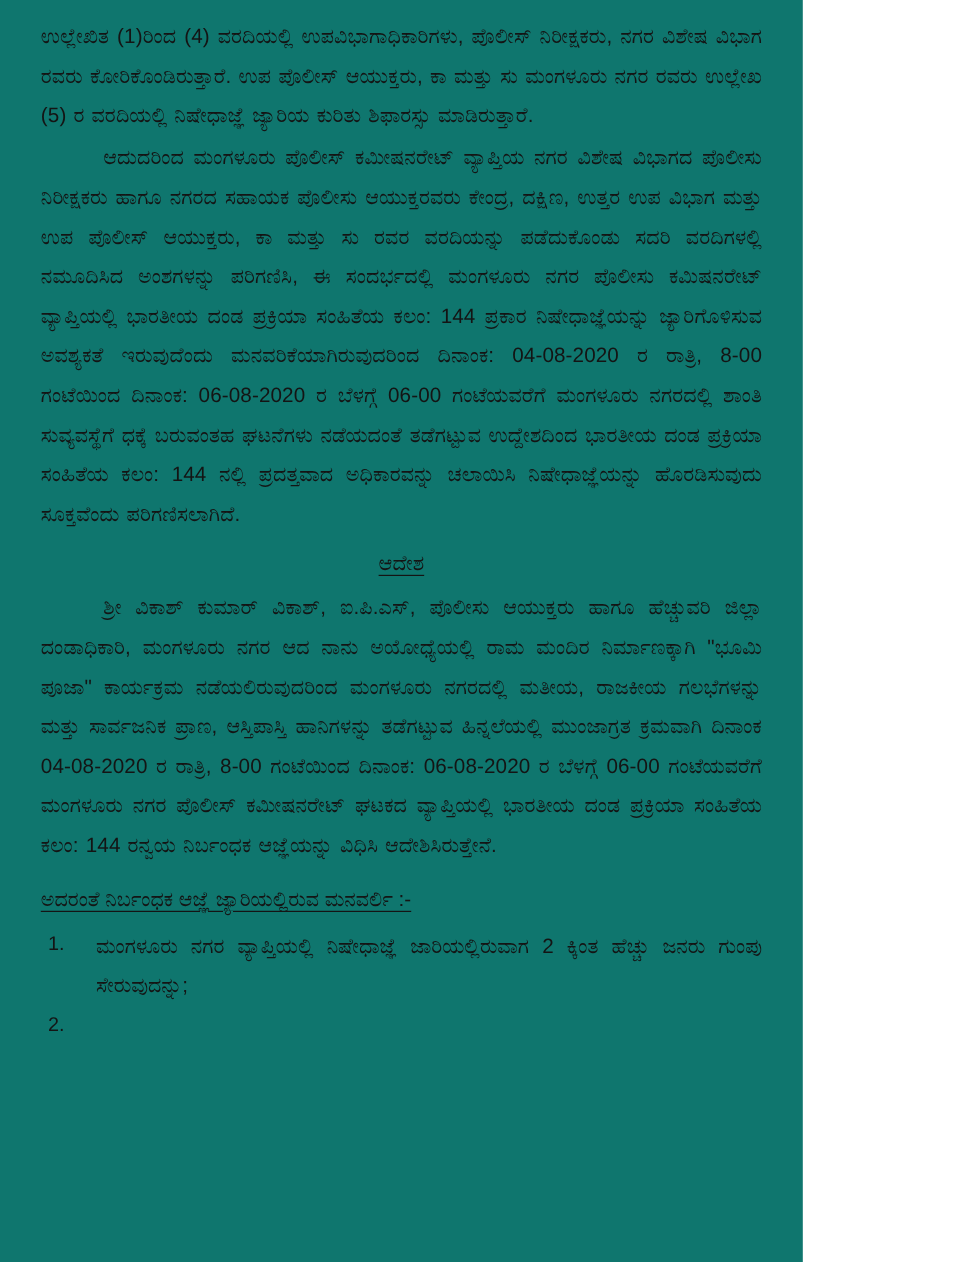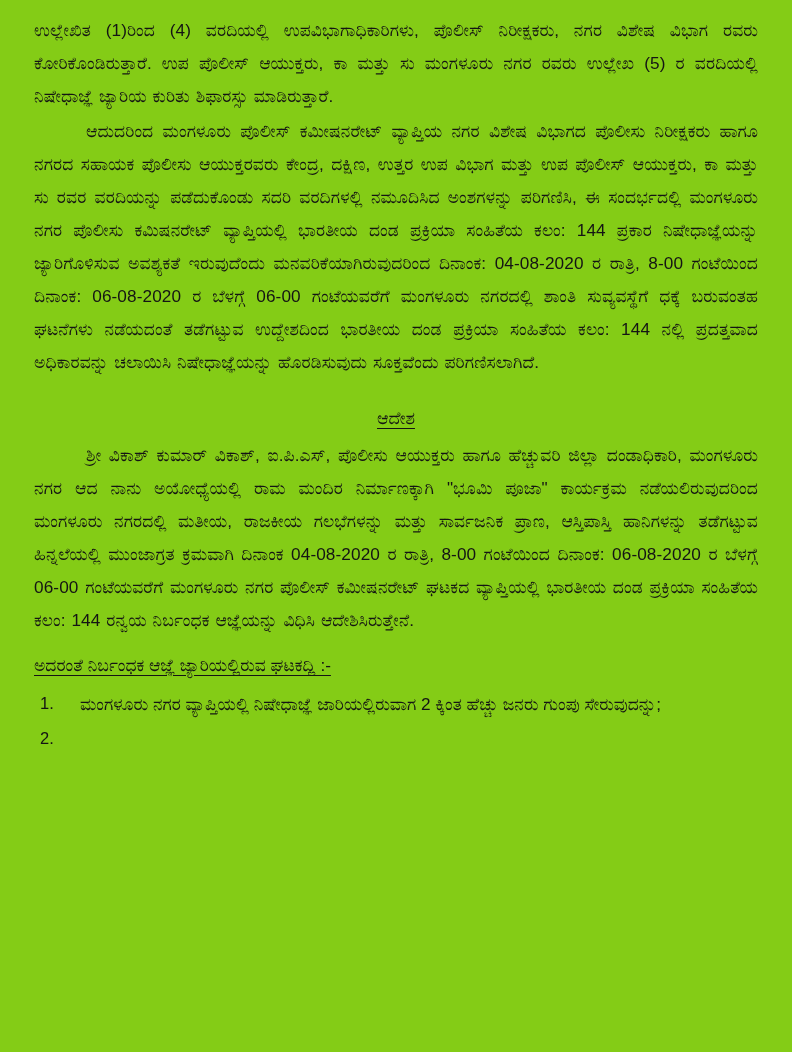--- a/index.html
+++ b/index.html
@@ -9,41 +9,41 @@
   body {
     width: 800px;
     height: 1052px;
     background: #ffffff;
     font-family: "Liberation Sans", sans-serif;
     color: #141414;
     overflow: hidden;
   }
   .page {
     position: relative;
-    width: 792px;
+    width: 669px;
     height: 1052px;
     box-sizing: border-box;
     padding: 14px 34px 0 34px;
-    background: #84cc16;
+    background: #0f766e;
   }
   .para {
     font-size: 17.2px;
     line-height: 1.92;
     text-align: justify;
     text-justify: inter-word;
     letter-spacing: 0.1px;
     margin: 0 0 2px 0;
     word-spacing: 1px;
   }
   .para.indent {
     text-indent: 52px;
   }
   .center {
     text-align: center;
-    margin: 29px 0 10px 0;
+    margin: 14px 0 10px 0;
   }
   .heading-underline {
     font-size: 17.4px;
     text-decoration: underline;
     text-underline-offset: 4px;
   }
   .section-label {
     font-size: 17.2px;
     line-height: 1.9;
     margin: 10px 0 6px 0;
@@ -80,21 +80,21 @@
 
   <p class="para indent">ಆದುದರಿಂದ ಮಂಗಳೂರು ಪೊಲೀಸ್ ಕಮೀಷನರೇಟ್ ವ್ಯಾಪ್ತಿಯ ನಗರ ವಿಶೇಷ ವಿಭಾಗದ ಪೊಲೀಸು ನಿರೀಕ್ಷಕರು ಹಾಗೂ ನಗರದ ಸಹಾಯಕ ಪೊಲೀಸು ಆಯುಕ್ತರವರು ಕೇಂದ್ರ, ದಕ್ಷಿಣ, ಉತ್ತರ ಉಪ ವಿಭಾಗ ಮತ್ತು ಉಪ ಪೊಲೀಸ್ ಆಯುಕ್ತರು, ಕಾ ಮತ್ತು ಸು ರವರ ವರದಿಯನ್ನು ಪಡೆದುಕೊಂಡು ಸದರಿ ವರದಿಗಳಲ್ಲಿ ನಮೂದಿಸಿದ ಅಂಶಗಳನ್ನು ಪರಿಗಣಿಸಿ, ಈ ಸಂದರ್ಭದಲ್ಲಿ ಮಂಗಳೂರು ನಗರ ಪೊಲೀಸು ಕಮಿಷನರೇಟ್ ವ್ಯಾಪ್ತಿಯಲ್ಲಿ ಭಾರತೀಯ ದಂಡ ಪ್ರಕ್ರಿಯಾ ಸಂಹಿತೆಯ ಕಲಂ: 144 ಪ್ರಕಾರ ನಿಷೇಧಾಜ್ಞೆಯನ್ನು ಜ್ಯಾರಿಗೊಳಿಸುವ ಅವಶ್ಯಕತೆ ಇರುವುದೆಂದು ಮನವರಿಕೆಯಾಗಿರುವುದರಿಂದ ದಿನಾಂಕ: 04-08-2020 ರ ರಾತ್ರಿ, 8-00 ಗಂಟೆಯಿಂದ ದಿನಾಂಕ: 06-08-2020 ರ ಬೆಳಗ್ಗೆ 06-00 ಗಂಟೆಯವರೆಗೆ ಮಂಗಳೂರು ನಗರದಲ್ಲಿ ಶಾಂತಿ ಸುವ್ಯವಸ್ಥೆಗೆ ಧಕ್ಕೆ ಬರುವಂತಹ ಘಟನೆಗಳು ನಡೆಯದಂತೆ ತಡೆಗಟ್ಟುವ ಉದ್ದೇಶದಿಂದ ಭಾರತೀಯ ದಂಡ ಪ್ರಕ್ರಿಯಾ ಸಂಹಿತೆಯ ಕಲಂ: 144 ನಲ್ಲಿ ಪ್ರದತ್ತವಾದ ಅಧಿಕಾರವನ್ನು ಚಲಾಯಿಸಿ ನಿಷೇಧಾಜ್ಞೆಯನ್ನು ಹೊರಡಿಸುವುದು ಸೂಕ್ತವೆಂದು ಪರಿಗಣಿಸಲಾಗಿದೆ.</p>
 
   <div class="center">
     <span class="heading-underline">ಆದೇಶ</span>
   </div>
 
   <p class="para indent">ಶ್ರೀ ವಿಕಾಶ್ ಕುಮಾರ್ ವಿಕಾಶ್, ಐ.ಪಿ.ಎಸ್, ಪೊಲೀಸು ಆಯುಕ್ತರು ಹಾಗೂ ಹೆಚ್ಚುವರಿ ಜಿಲ್ಲಾ ದಂಡಾಧಿಕಾರಿ, ಮಂಗಳೂರು ನಗರ ಆದ ನಾನು ಅಯೋಧ್ಯೆಯಲ್ಲಿ ರಾಮ ಮಂದಿರ ನಿರ್ಮಾಣಕ್ಕಾಗಿ "ಭೂಮಿ ಪೂಜಾ" ಕಾರ್ಯಕ್ರಮ ನಡೆಯಲಿರುವುದರಿಂದ ಮಂಗಳೂರು ನಗರದಲ್ಲಿ ಮತೀಯ, ರಾಜಕೀಯ ಗಲಭೆಗಳನ್ನು ಮತ್ತು ಸಾರ್ವಜನಿಕ ಪ್ರಾಣ, ಆಸ್ತಿಪಾಸ್ತಿ ಹಾನಿಗಳನ್ನು ತಡೆಗಟ್ಟುವ ಹಿನ್ನಲೆಯಲ್ಲಿ ಮುಂಜಾಗ್ರತ ಕ್ರಮವಾಗಿ ದಿನಾಂಕ 04-08-2020 ರ ರಾತ್ರಿ, 8-00 ಗಂಟೆಯಿಂದ ದಿನಾಂಕ: 06-08-2020 ರ ಬೆಳಗ್ಗೆ 06-00 ಗಂಟೆಯವರೆಗೆ ಮಂಗಳೂರು ನಗರ ಪೊಲೀಸ್ ಕಮೀಷನರೇಟ್ ಘಟಕದ ವ್ಯಾಪ್ತಿಯಲ್ಲಿ ಭಾರತೀಯ ದಂಡ ಪ್ರಕ್ರಿಯಾ ಸಂಹಿತೆಯ ಕಲಂ: 144 ರನ್ವಯ ನಿರ್ಬಂಧಕ ಆಜ್ಞೆಯನ್ನು ವಿಧಿಸಿ ಆದೇಶಿಸಿರುತ್ತೇನೆ.</p>
 
   <div>
-    <span class="section-label">ಅದರಂತೆ ನಿರ್ಬಂಧಕ ಆಜ್ಞೆ ಜ್ಯಾರಿಯಲ್ಲಿರುವ ಘಟಕದ್ಲಿ :-</span>
+    <span class="section-label">ಅದರಂತೆ ನಿರ್ಬಂಧಕ ಆಜ್ಞೆ ಜ್ಯಾರಿಯಲ್ಲಿರುವ ಮನವರ್ಲಿ :-</span>
   </div>
 
   <ol class="list">
     <li>
       <span class="num">1.</span>
       <span>ಮಂಗಳೂರು ನಗರ ವ್ಯಾಪ್ತಿಯಲ್ಲಿ ನಿಷೇಧಾಜ್ಞೆ ಜಾರಿಯಲ್ಲಿರುವಾಗ 2 ಕ್ಕಿಂತ ಹೆಚ್ಚು ಜನರು ಗುಂಪು ಸೇರುವುದನ್ನು;</span>
     </li>
     <li>
       <span class="num">2.</span>
     </li>

